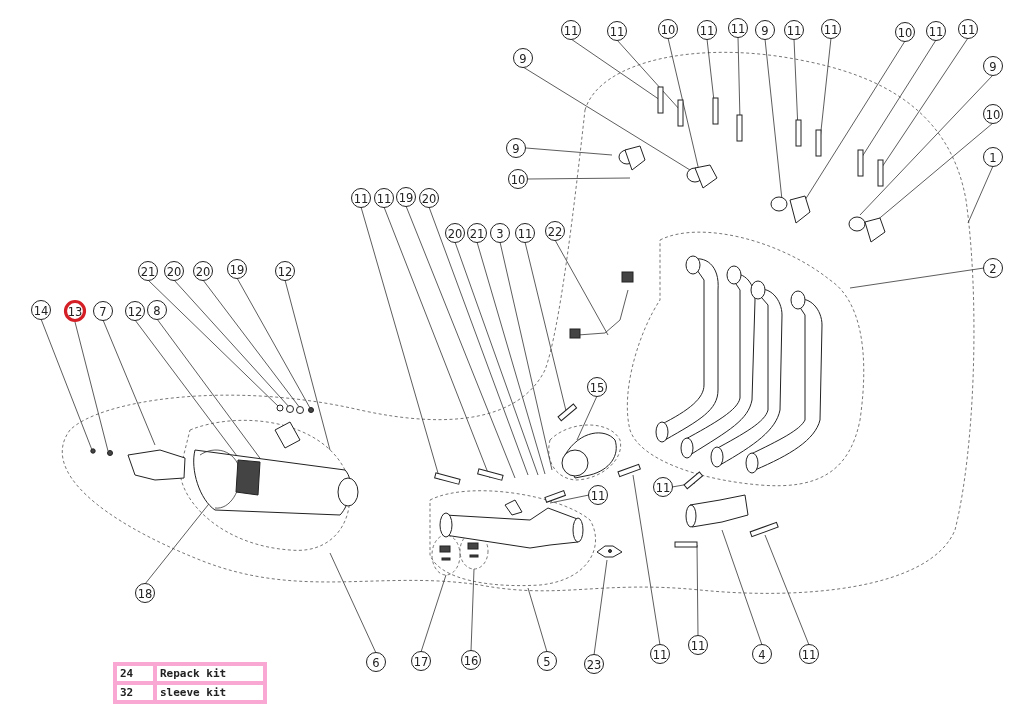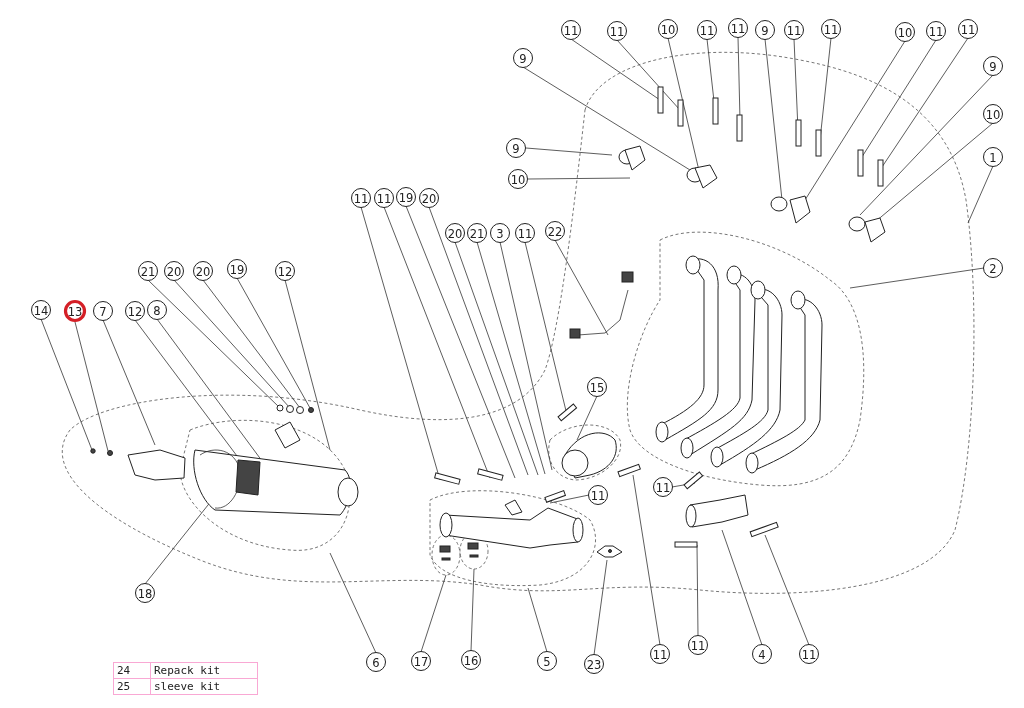--- a/index.html
+++ b/index.html
@@ -9,21 +9,21 @@
   .callout-circle { fill: #ffffff; stroke: #222; stroke-width: 1; }
   .callout-circle.hl { stroke: #d41f26; stroke-width: 3.2; }
   .callout-text { font-family: "DejaVu Sans", sans-serif; font-size: 11.5px; fill: #222; text-anchor: middle; dominant-baseline: central; }
   .leader { stroke: #333; stroke-width: 0.8; fill: none; }
   .dash { stroke: #666; stroke-width: 0.9; fill: none; stroke-dasharray: 3 2.5; }
   .part { stroke: #222; stroke-width: 1; fill: #fff; }
   .part-dark { stroke: #222; stroke-width: 1; fill: #444; }
   .part-thin { stroke: #333; stroke-width: 0.8; fill: none; }
   #legend { position: absolute; left: 113px; top: 662px; border-collapse: collapse;
             font-family: "DejaVu Sans Mono", monospace; font-size: 11px; color: #222; }
-  #legend td { border: 1px solid #f9a8d4; padding: 0 3px; height: 15px; line-height: 15px; }
+  #legend td { border: 4px solid #f9a8d4; padding: 0 3px; height: 15px; line-height: 15px; font-weight: bold; }
   #legend td.num { width: 30px; }
   #legend td.desc { width: 100px; }
 </style>
 </head>
 <body>
 
 <svg id="diagram" viewBox="0 0 1024 708" xmlns="http://www.w3.org/2000/svg">
 
   <g>
     <path class="dash" d="M585,110 C600,60 700,40 800,60 C880,75 950,110 966,200 C980,300 975,450 955,530 C930,590 800,600 700,590 C600,580 560,600 480,585 C380,570 300,600 200,560 C100,520 40,470 70,430 C100,400 230,380 360,410 C450,430 520,420 545,370 C560,330 575,200 585,110 Z"></path>
@@ -387,17 +387,17 @@
     </g>
 </svg>
 
 <table id="legend">
   <tbody>
       <tr>
     <td class="num">24</td>
     <td class="desc">Repack kit</td>
   </tr>
   <tr>
-    <td class="num">25</td>
+    <td class="num">32</td>
     <td class="desc">sleeve kit</td>
   </tr>
 </tbody>
   </table>
 
 </body></html>

